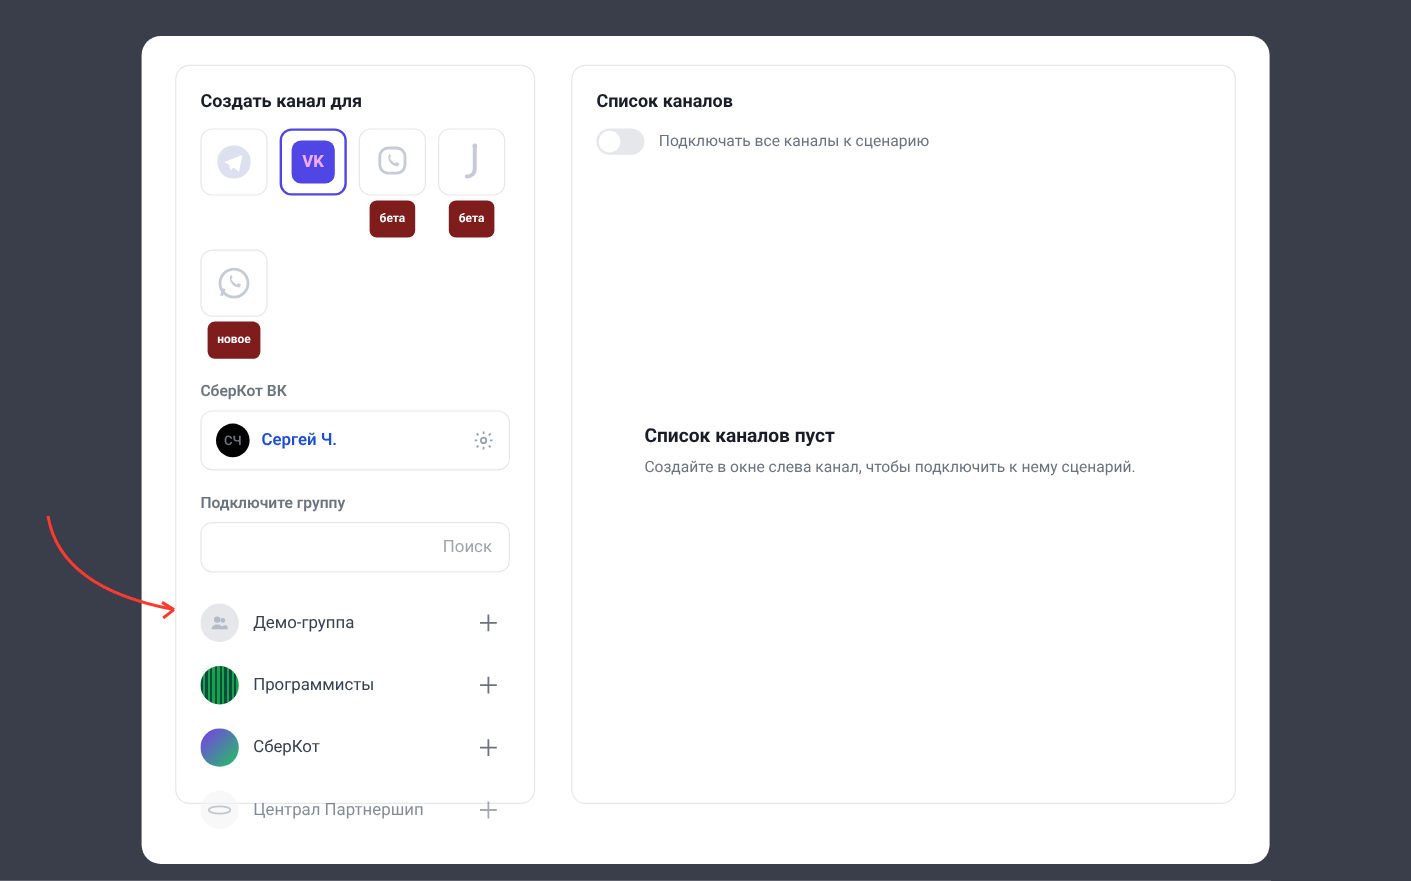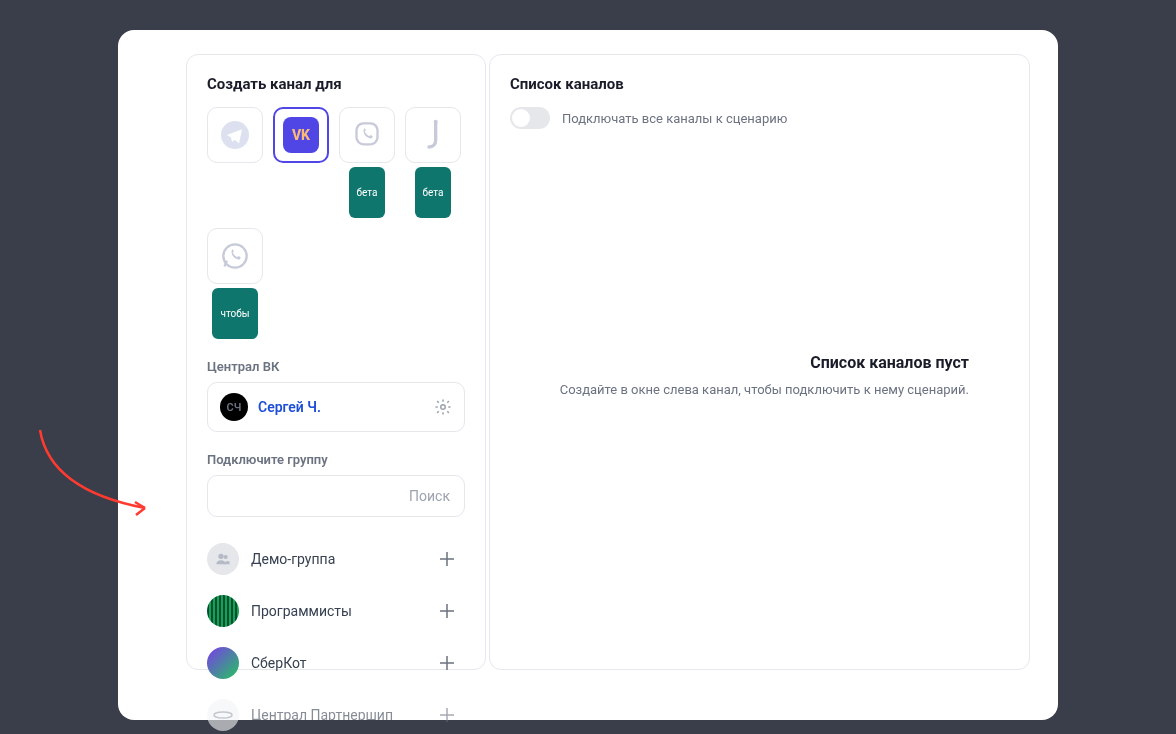--- a/index.html
+++ b/index.html
@@ -53,22 +53,21 @@
       border-radius: 8px;
       background: #fff;
       cursor: pointer;
       display: flex;
       align-items: center;
       justify-content: center;
       color: #6b7280;
     }
     .modal-body {
       display: flex;
-      gap: 3px;
-      margin-left: 40px;
+      gap: 30px;
     }
     .panel {
       border: 1px solid #e5e7eb;
       border-radius: 12px;
       padding: 20px;
     }
     .panel-left {
       width: 300px;
       height: 616px;
     }
@@ -103,24 +102,24 @@
       align-items: center;
       justify-content: center;
       cursor: pointer;
       background: #fff;
     }
     .channel-icon-box.selected {
       border: 2px solid #4f46e5;
     }
     .badge {
       font-size: 10px;
-      font-weight: 400;
-      padding: 20px 8px;
+      font-weight: 700;
+      padding: 10px 8px;
       border-radius: 6px;
-      background: #0f766e;
+      background: #7f1d1d;
       color: #fff;
     }
     .field-label {
       font-size: 13px;
       font-weight: 600;
       color: #6b7280;
       margin-bottom: 8px;
     }
     .account-row {
       display: flex;
@@ -243,21 +242,21 @@
       left: 2px;
     }
     .toggle-label {
       font-size: 13px;
       font-weight: 400;
       color: #6b7280;
     }
     .empty-state {
       display: flex;
       flex-direction: column;
-      align-items: flex-end;
+      align-items: flex-start;
       justify-content: center;
       height: 100%;
       text-align: center;
       padding: 0 40px;
       margin-top: -40px;
     }
     .empty-title {
       font-size: 16px;
       font-weight: 700;
       color: #1a1d29;
@@ -269,21 +268,21 @@
       line-height: 1.5;
     }
     .vk-icon {
       width: 36px;
       height: 36px;
       background: #4f46e5;
       border-radius: 8px;
       display: flex;
       align-items: center;
       justify-content: center;
-      color: #fdba74;
+      color: #f0abfc;
       font-weight: 800;
       font-size: 14px;
     }
   </style>
 </head>
 <body>
 
 <svg class="arrow-annotation" viewBox="0 0 130 100">
   <path d="M 10 10 Q 20 70, 115 88" stroke="#ff3b30" stroke-width="2.5" fill="none"></path>
   <path d="M 115 88 L 105 82 M 115 88 L 106 95" stroke="#ff3b30" stroke-width="2.5" fill="none"></path>
@@ -334,25 +333,25 @@
         </div>
 
         <div class="channel-type-btn">
           <div class="channel-icon-box">
             <svg width="28" height="28" viewBox="0 0 24 24">
                 <circle cx="12" cy="12" r="10" fill="none" stroke="#c7cad9" stroke-width="2"></circle>
                 <path d="M3 21l2-5" stroke="#c7cad9" stroke-width="2"></path>
                 <path d="M9 8c0 4 3 7 7 7l1-2-2-1-1 1c-2-1-3-2-4-4l1-1-1-2z" fill="#c7cad9"></path>
               </svg>
           </div>
-          <span class="badge">чтобы</span>
+          <span class="badge">новое</span>
         </div>
       </div>
 
-      <div class="field-label">Централ ВК</div>
+      <div class="field-label">СберКот ВК</div>
       <div class="account-row">
         <div class="avatar-initials">СЧ</div>
         <div class="account-name">Сергей Ч.</div>
         <button class="gear-btn">
           <svg width="18" height="18" viewBox="0 0 24 24">
               <circle cx="12" cy="12" r="3" fill="none" stroke="currentColor" stroke-width="2"></circle>
               <path d="M12 2v3M12 19v3M4.2 4.2l2.1 2.1M17.7 17.7l2.1 2.1M2 12h3M19 12h3M4.2 19.8l2.1-2.1M17.7 6.3l2.1-2.1" stroke="currentColor" stroke-width="2"></path>
             </svg>
         </button>
       </div>

